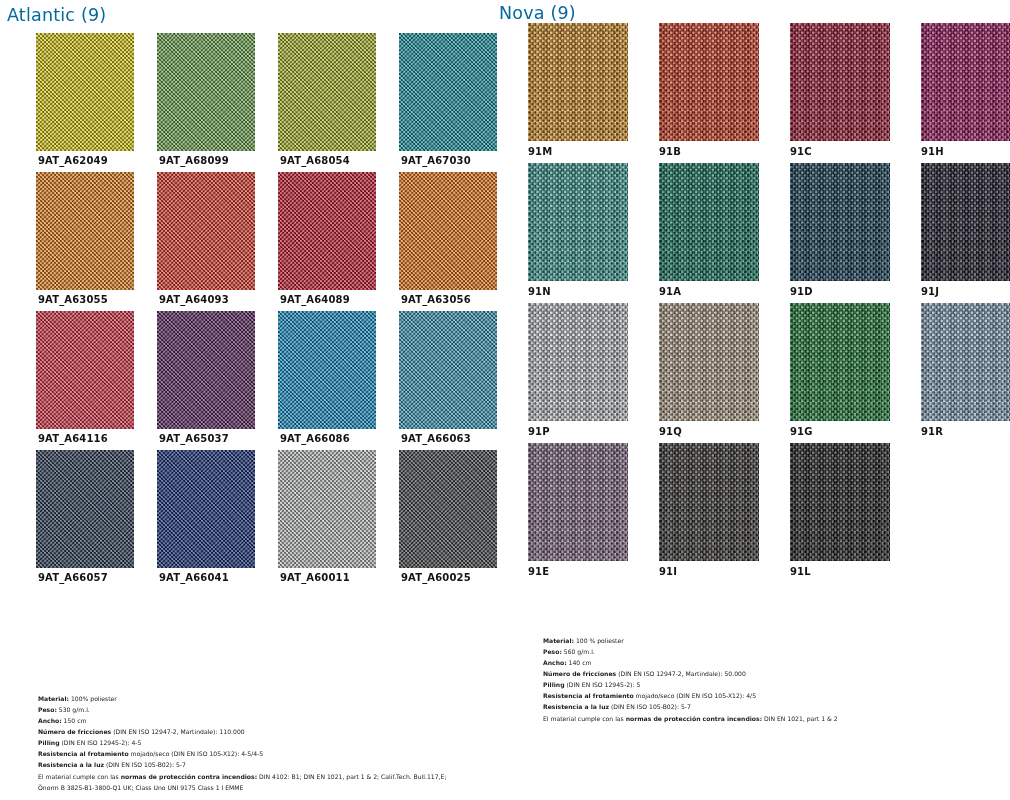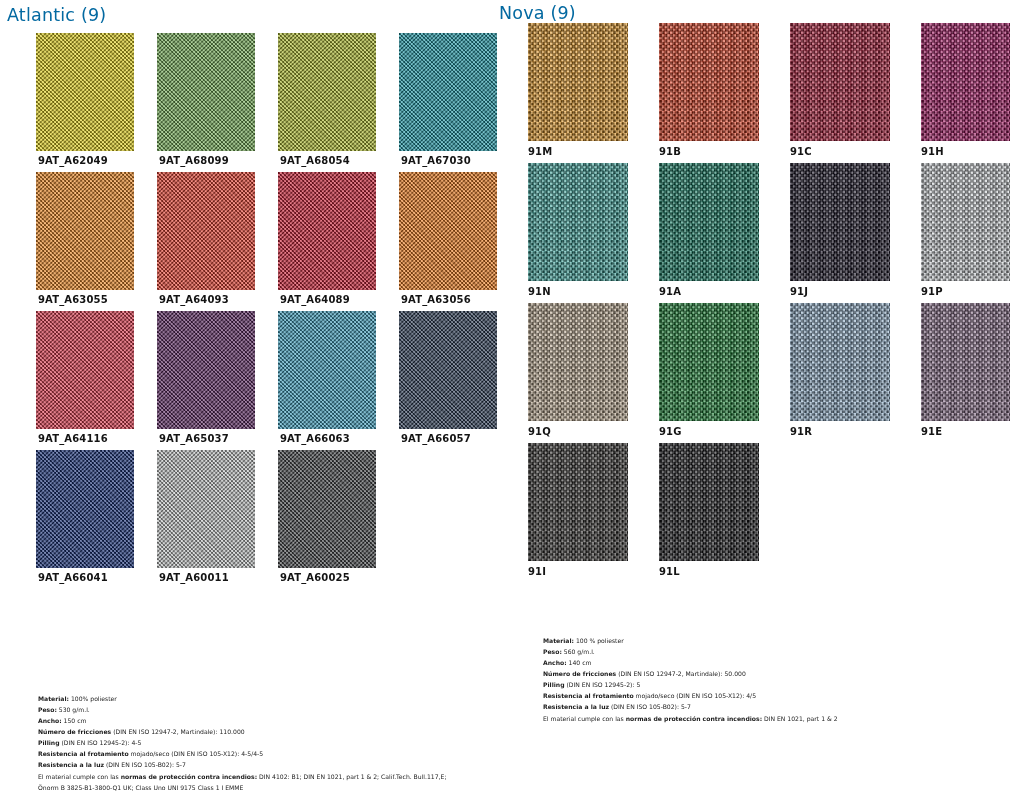--- a/index.html
+++ b/index.html
@@ -184,20 +184,24 @@
       <div class="swatch-cell">
         <span class="swatch-chip" style="background-color: rgb(224, 58, 78);"></span>
         <span class="swatch-code">9AT_A64116</span>
       </div>
       <div class="swatch-cell">
         <span class="swatch-chip" style="background-color: rgb(93, 42, 99);"></span>
         <span class="swatch-code">9AT_A65037</span>
       </div>
 
       <div class="swatch-cell">
+        <span class="swatch-chip" style="background-color: rgb(27, 150, 207);"></span>
+        <span class="swatch-code">9AT_A66086</span>
+      </div>
+      <div class="swatch-cell">
         <span class="swatch-chip" style="background-color: rgb(61, 159, 190);"></span>
         <span class="swatch-code">9AT_A66063</span>
       </div>
       <div class="swatch-cell">
         <span class="swatch-chip" style="background-color: rgb(44, 60, 86);"></span>
         <span class="swatch-code">9AT_A66057</span>
       </div>
 
       <div class="swatch-cell">
         <span class="swatch-chip" style="background-color: rgb(23, 48, 122);"></span>
@@ -251,20 +255,24 @@
 
       <div class="swatch-cell">
         <span class="swatch-chip" style="background-color: rgb(59, 167, 158);"></span>
         <span class="swatch-code">91N</span>
       </div>
       <div class="swatch-cell">
         <span class="swatch-chip" style="background-color: rgb(13, 122, 95);"></span>
         <span class="swatch-code">91A</span>
       </div>
       <div class="swatch-cell">
+        <span class="swatch-chip" style="background-color: rgb(10, 58, 82);"></span>
+        <span class="swatch-code">91D</span>
+      </div>
+      <div class="swatch-cell">
         <span class="swatch-chip" style="background-color: rgb(21, 16, 34);"></span>
         <span class="swatch-code">91J</span>
       </div>
 
       <div class="swatch-cell">
         <span class="swatch-chip" style="background-color: rgb(210, 214, 218);"></span>
         <span class="swatch-code">91P</span>
       </div>
       <div class="swatch-cell">
         <span class="swatch-chip" style="background-color: rgb(192, 173, 147);"></span>

